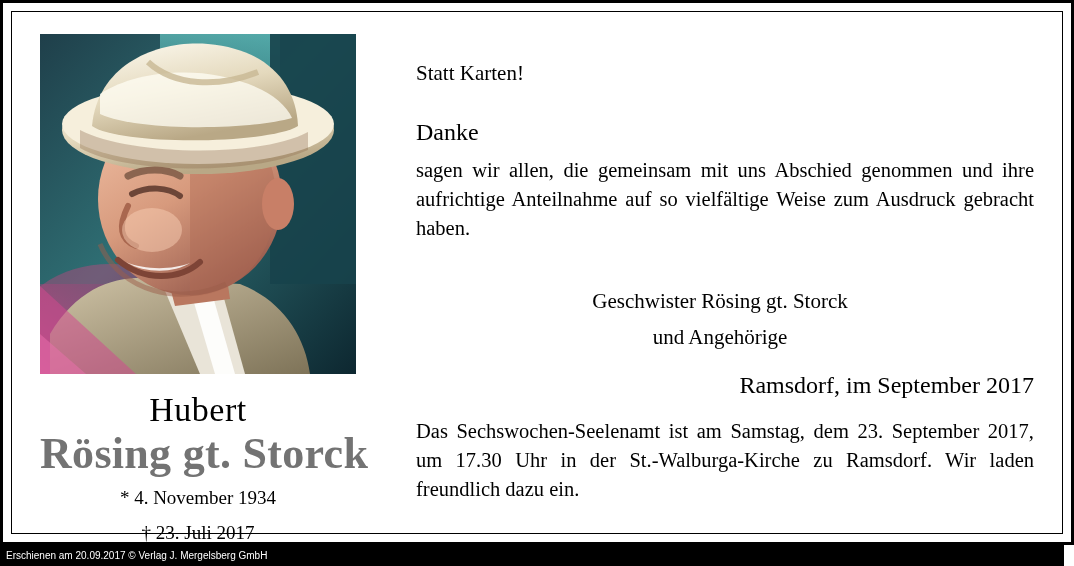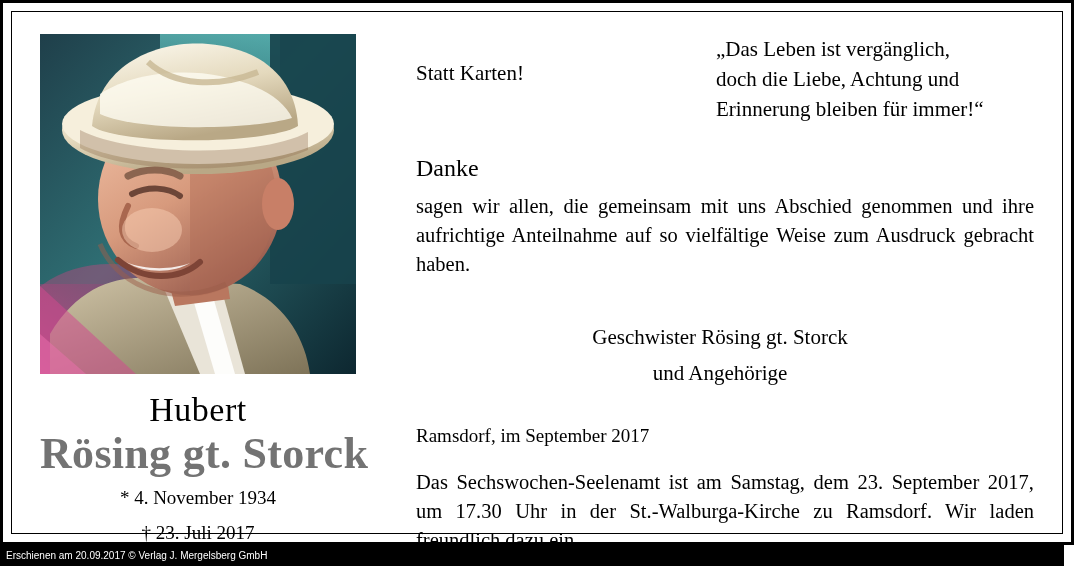--- a/index.html
+++ b/index.html
@@ -122,23 +122,24 @@
     text-justify: inter-word;
   }
   .family-sign {
     margin-top: 40px;
     text-align: center;
     font-size: 21px;
     line-height: 36px;
     padding-right: 10px;
   }
   .place-date {
-    margin-top: 31px;
-    font-size: 19px;
+    margin-top: 16px;
+    font-size: 24px;
     line-height: 28px;
+    text-align: right;
   }
   .service-text {
     margin-top: 18px;
     font-size: 20.5px;
     line-height: 29px;
     text-align: justify;
     text-justify: inter-word;
   }
   
   .footer {
@@ -251,25 +252,20 @@
           <div class="family-name">Rösing gt. Storck</div>
           <div class="dates">* 4. November 1934</div>
           <div class="dates">† 23. Juli 2017</div>
         </div>
       </div>
 
       <div class="right-col">
 
         <div class="top-row">
           <div class="statt">Statt Karten!</div>
-          <div class="quote">
-            <div>„Das Leben ist vergänglich,</div>
-            <div>doch die Liebe, Achtung und</div>
-            <div>Erinnerung bleiben für immer!“</div>
-          </div>
         </div>
 
         <div class="danke">Danke</div>
 
         <div class="thanks-text">sagen wir allen, die gemeinsam mit uns Abschied genommen und ihre aufrichtige Anteilnahme auf so vielfältige Weise zum Ausdruck gebracht haben.</div>
 
         <div class="family-sign">
           <div>Geschwister Rösing gt. Storck</div>
           <div>und Angehörige</div>
         </div>

